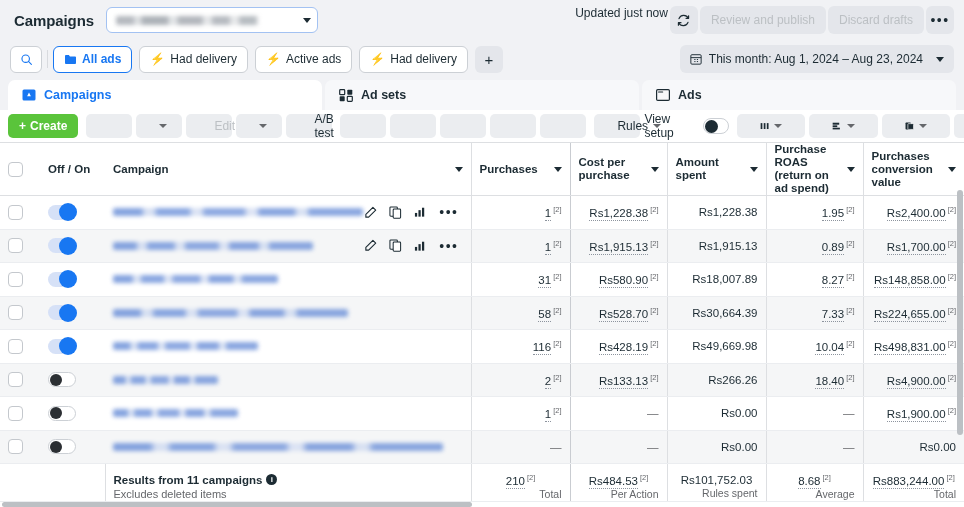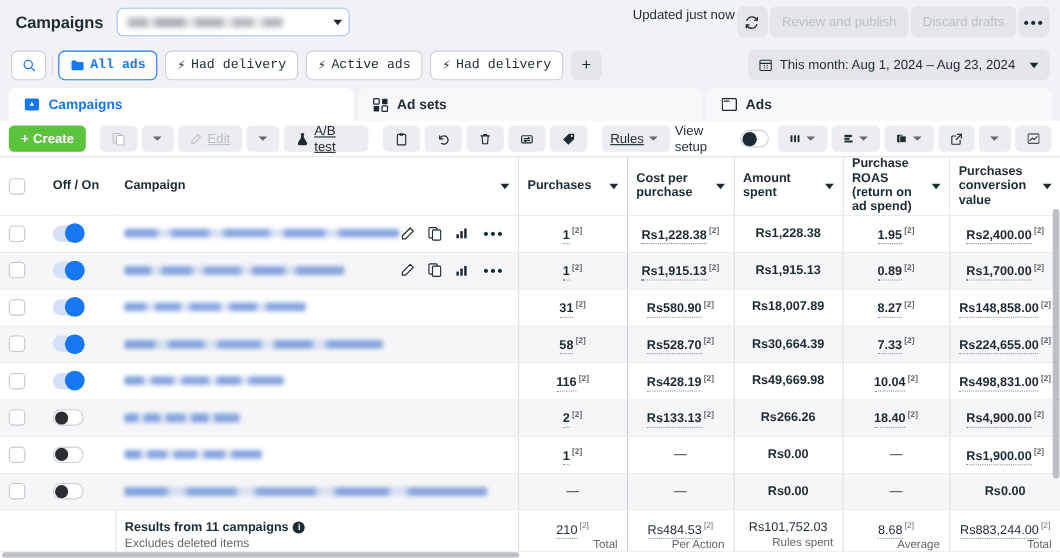--- a/index.html
+++ b/index.html
@@ -28,37 +28,37 @@
   .topbar-right { margin-left: auto; display: flex; align-items: flex-start; gap: 2px; }
   .upd-text { font-size: 12px; color: #1c2b33; }
   .icon-btn-sq { width: 28px; height: 28px; border-radius: 6px; background: #e4e6eb; display: flex; align-items: center; justify-content: center; cursor: pointer; }
   .btn-ghost { height: 28px; border-radius: 6px; background: #e4e6eb; color: #bcc0c4; font-size: 12px; display: flex; align-items: center; padding: 0 11px; cursor: default; white-space: nowrap; }
   .dots { letter-spacing: 1.5px; font-size: 14px; color: #1c2b33; line-height: 10px; }
 
   
   .filterbar { height: 38px; display: flex; align-items: center; padding: 0 10px 0 10px; background: #f1f2f5; flex: 0 0 auto; }
   .fb-search { width: 32px; height: 27px; border: 1px solid #ccd0d5; border-radius: 6px; background: #fff; display: flex; align-items: center; justify-content: center; margin-right: 5px; }
   .fb-div { width: 1px; height: 18px; background: #d8dade; margin: 0 5px 0 0; }
-  .pill { height: 27px; border: 1px solid #ccd0d5; border-radius: 6px; background: #fff; display: flex; align-items: center; gap: 5px; padding: 0 10px; font-size: 12px; color: #1c2b33; margin-right: 7px; cursor: pointer; white-space: nowrap; font-family: Liberation Mono, monospace; }
+  .pill { height: 27px; border: 1px solid #ccd0d5; border-radius: 6px; background: #fff; display: flex; align-items: center; gap: 5px; padding: 0 10px; font-size: 12px; color: #1c2b33; margin-right: 7px; cursor: pointer; white-space: nowrap; }
   .pill.active { border: 1.5px solid #1877f2; color: #1877f2; font-weight: 700; }
   .pill .bolt { font-size: 12px; color: #1c2b33; }
   .pill-add { width: 28px; height: 27px; border-radius: 6px; background: #e4e6eb; display: flex; align-items: center; justify-content: center; font-size: 15px; color: #1c2b33; cursor: pointer; }
   .daterange { margin-left: auto; height: 28px; border-radius: 6px; background: #e4e6eb; display: flex; align-items: center; gap: 7px; padding: 0 10px; font-size: 12px; color: #1c2b33; cursor: pointer; }
 
   
   .tabs { height: 32px; display: flex; align-items: flex-end; padding: 0 8px; background: #f1f2f5; gap: 3px; flex: 0 0 auto; }
   .tab { flex: 1; height: 30px; border-radius: 7px 7px 0 0; display: flex; align-items: center; gap: 8px; padding: 0 14px; font-size: 12.5px; font-weight: 700; color: #1c2b33; background: #f7f8fa; cursor: pointer; }
   .tab.active { background: #fff; color: #1877f2; }
   .tab-ico { display: flex; align-items: center; }
 
   
   .panel { flex: 1; background: #fff; display: flex; flex-direction: column; overflow: hidden; }
   .toolbar { height: 32px; display: flex; align-items: center; padding: 0 8px; gap: 4px; flex: 0 0 auto; }
   .create-btn { height: 24px; background: #5ac43b; color: #fff; font-size: 12px; font-weight: 700; border-radius: 5px; display: flex; align-items: center; gap: 4px; padding: 0 11px; cursor: pointer; }
-  .tb-btn { height: 24px; min-width: 24px; border-radius: 5px; background: #ebedf0; display: flex; align-items: center; justify-content: flex-end; gap: 5px; padding: 0 11px; font-size: 12px; color: #bcc0c4; cursor: pointer; text-decoration: underline; }
+  .tb-btn { height: 24px; min-width: 24px; border-radius: 5px; background: #ebedf0; display: flex; align-items: center; justify-content: space-between; gap: 5px; padding: 0 23px; font-size: 12px; color: #bcc0c4; cursor: pointer; }
   .tb-btn.dark { color: #1c2b33; }
   .tb-gap { width: 5px; }
   .tb-caret { width: 0; height: 0; border-left: 4px solid transparent; border-right: 4px solid transparent; border-top: 4.5px solid #65676b; }
   .tb-right { margin-left: auto; display: flex; align-items: center; gap: 4px; }
   .viewsetup-lbl { font-size: 12px; color: #1c2b33; margin-right: 5px; }
   .toggle-sm { width: 30px; height: 16px; border-radius: 9px; background: #fff; border: 1px solid #ccd0d5; position: relative; cursor: pointer; margin-right: 4px; }
   .toggle-sm .knob { position: absolute; top: 1px; left: 1px; width: 13px; height: 13px; border-radius: 50%; background: #1c2b33; }
 
   
   .tablewrap { flex: 1; display: flex; flex-direction: column; border-top: 1px solid #dddfe2; position: relative; overflow: hidden; }
@@ -69,21 +69,21 @@
   .th-lbl { flex: 1; line-height: 13px; }
   .th-caret { width: 0; height: 0; border-left: 4px solid transparent; border-right: 4px solid transparent; border-top: 5px solid #1c2b33; flex: 0 0 auto; }
   th.num .th-inner, td.num { text-align: right; }
   th.num .th-lbl { text-align: left; }
   .vdiv { border-left: 1px solid #dddfe2; }
   .frozen-edge { border-right: 1.5px solid #c9ccd1; }
 
   tbody tr { height: 33.5px; }
   tbody tr:nth-child(even) { background: #f5f6f7; }
   tbody td { border-bottom: 1px solid #ebedf0; padding: 0 8px; color: #1c2b33; }
-  td.num { text-align: center; white-space: nowrap; font-weight: bold; }
+  td.num { text-align: right; white-space: nowrap; }
   .sup { font-size: 7.5px; vertical-align: super; color: #65676b; margin-left: 2px; }
   .dotted { border-bottom: 1px dotted #8d949e; padding-bottom: 1px; }
   .dash { color: #65676b; }
 
   .cb { width: 15px; height: 15px; border: 1px solid #c4c8cd; border-radius: 4px; background: #fff; cursor: pointer; }
   .toggle { width: 28px; height: 15px; border-radius: 9px; position: relative; cursor: pointer; }
   .toggle.on { background: #d6e1f7; }
   .toggle.on .knob { position: absolute; top: -1.5px; right: -1px; width: 18px; height: 18px; border-radius: 50%; background: #1877f2; }
   .toggle.off { background: #fff; border: 1px solid #ccd0d5; }
   .toggle.off .knob { position: absolute; top: 0.5px; left: 0.5px; width: 12px; height: 12px; border-radius: 50%; background: #2b2f33; }

